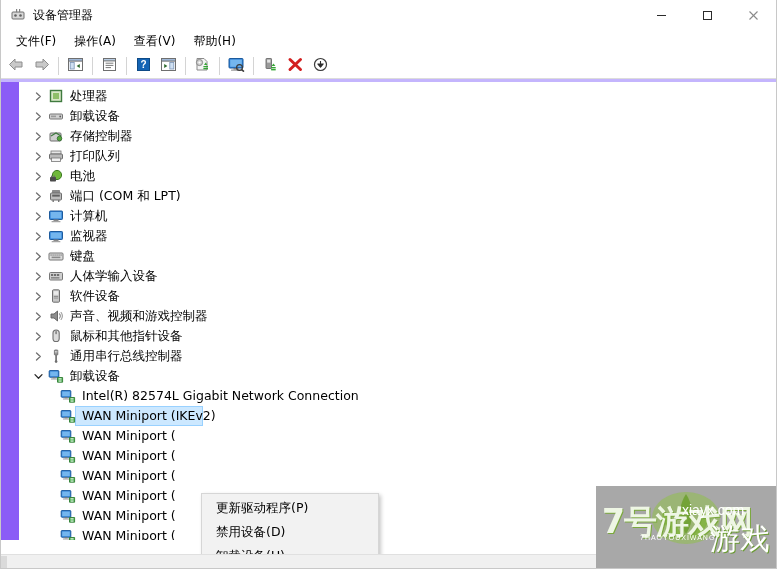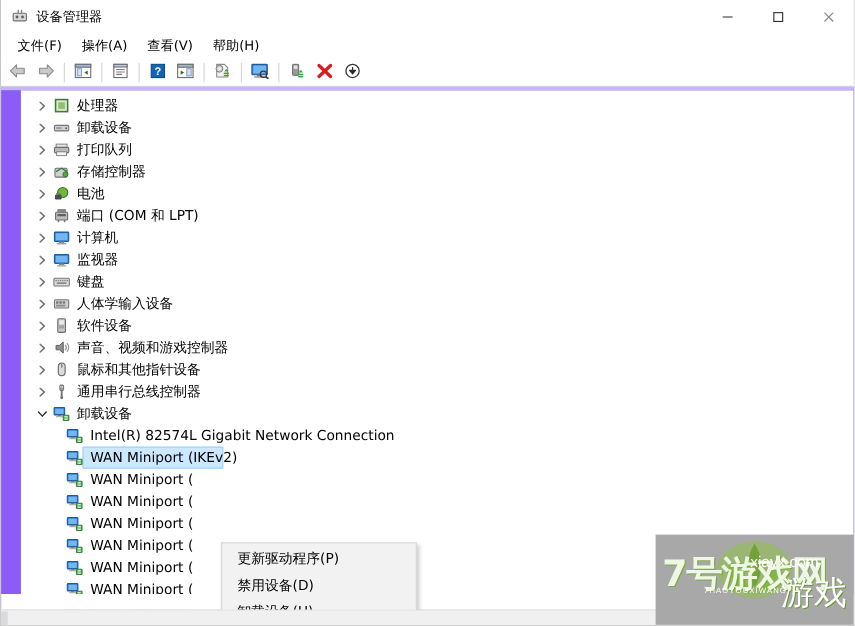--- a/index.html
+++ b/index.html
@@ -389,41 +389,41 @@
           <span class="lbl">卸载设备</span>
         </div>
         <div class="row lvl1">
           <span class="chev">
             <svg width="9" height="9" viewBox="0 0 9 9">
               <path d="M2.5 1 L6.3 4.5 L2.5 8" fill="none" stroke="#707070" stroke-width="1.3" stroke-linecap="round" stroke-linejoin="round"></path>
             </svg>
           </span>
           <span class="ico">
             <svg width="16" height="16" viewBox="0 0 16 16">
+              <rect x="2" y="5" width="11" height="8" rx="1" fill="#cfcfcf" stroke="#6f6f6f" stroke-width="1"></rect>
+              <path d="M3 8 L8 5 L13 8" fill="none" stroke="#3f7a3f" stroke-width="1.2"></path>
+              <circle cx="11.5" cy="10.5" r="2.3" fill="#57a83a" stroke="#2f6b2f" stroke-width="0.8"></circle>
+            </svg>
+          </span>
+          <span class="lbl">存储控制器</span>
+        </div>
+        <div class="row lvl1">
+          <span class="chev">
+            <svg width="9" height="9" viewBox="0 0 9 9">
+              <path d="M2.5 1 L6.3 4.5 L2.5 8" fill="none" stroke="#707070" stroke-width="1.3" stroke-linecap="round" stroke-linejoin="round"></path>
+            </svg>
+          </span>
+          <span class="ico">
+            <svg width="16" height="16" viewBox="0 0 16 16">
               <rect x="3" y="3" width="10" height="3" fill="#e6e6e6" stroke="#777" stroke-width="0.8"></rect>
               <rect x="1.5" y="6" width="13" height="5" rx="1" fill="#b9b9b9" stroke="#6d6d6d" stroke-width="1"></rect>
               <rect x="3.5" y="10" width="9" height="3.5" fill="#f3f3f3" stroke="#777" stroke-width="0.8"></rect>
             </svg>
           </span>
           <span class="lbl">打印队列</span>
-        </div>
-        <div class="row lvl1">
-          <span class="chev">
-            <svg width="9" height="9" viewBox="0 0 9 9">
-              <path d="M2.5 1 L6.3 4.5 L2.5 8" fill="none" stroke="#707070" stroke-width="1.3" stroke-linecap="round" stroke-linejoin="round"></path>
-            </svg>
-          </span>
-          <span class="ico">
-            <svg width="16" height="16" viewBox="0 0 16 16">
-              <rect x="2" y="5" width="11" height="8" rx="1" fill="#cfcfcf" stroke="#6f6f6f" stroke-width="1"></rect>
-              <path d="M3 8 L8 5 L13 8" fill="none" stroke="#3f7a3f" stroke-width="1.2"></path>
-              <circle cx="11.5" cy="10.5" r="2.3" fill="#57a83a" stroke="#2f6b2f" stroke-width="0.8"></circle>
-            </svg>
-          </span>
-          <span class="lbl">存储控制器</span>
         </div>
         <div class="row lvl1">
           <span class="chev">
             <svg width="9" height="9" viewBox="0 0 9 9">
               <path d="M2.5 1 L6.3 4.5 L2.5 8" fill="none" stroke="#707070" stroke-width="1.3" stroke-linecap="round" stroke-linejoin="round"></path>
             </svg>
           </span>
           <span class="ico">
             <svg width="16" height="16" viewBox="0 0 16 16">
               <circle cx="9" cy="7" r="4.6" fill="#6fb83a" stroke="#3d7a22" stroke-width="1"></circle>

